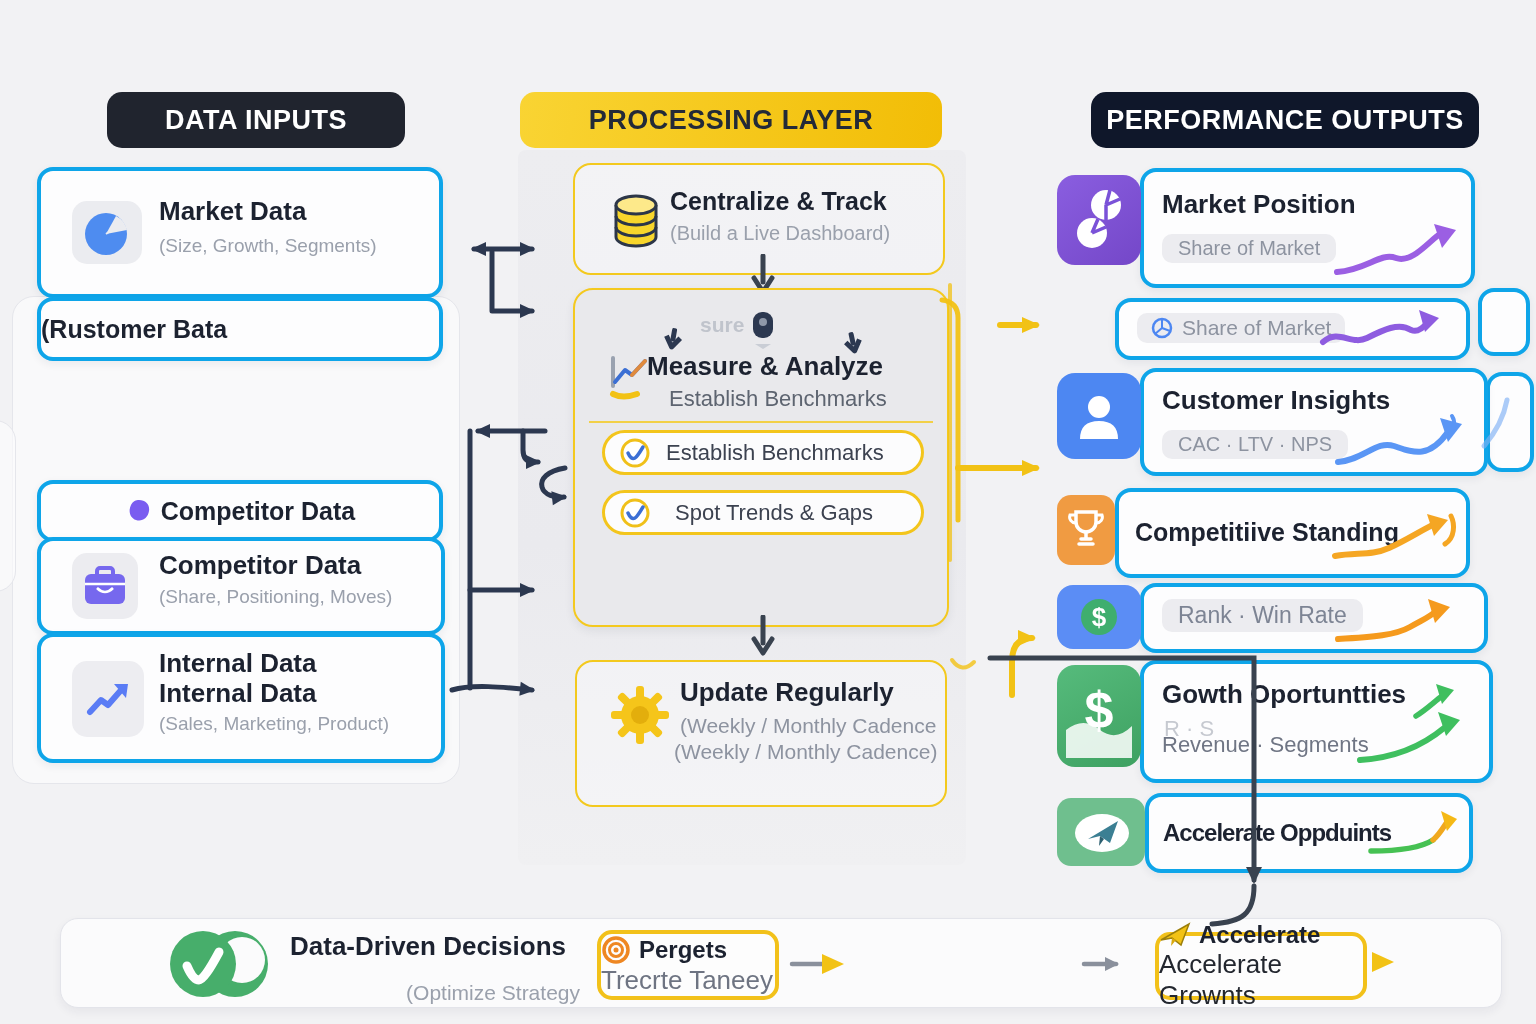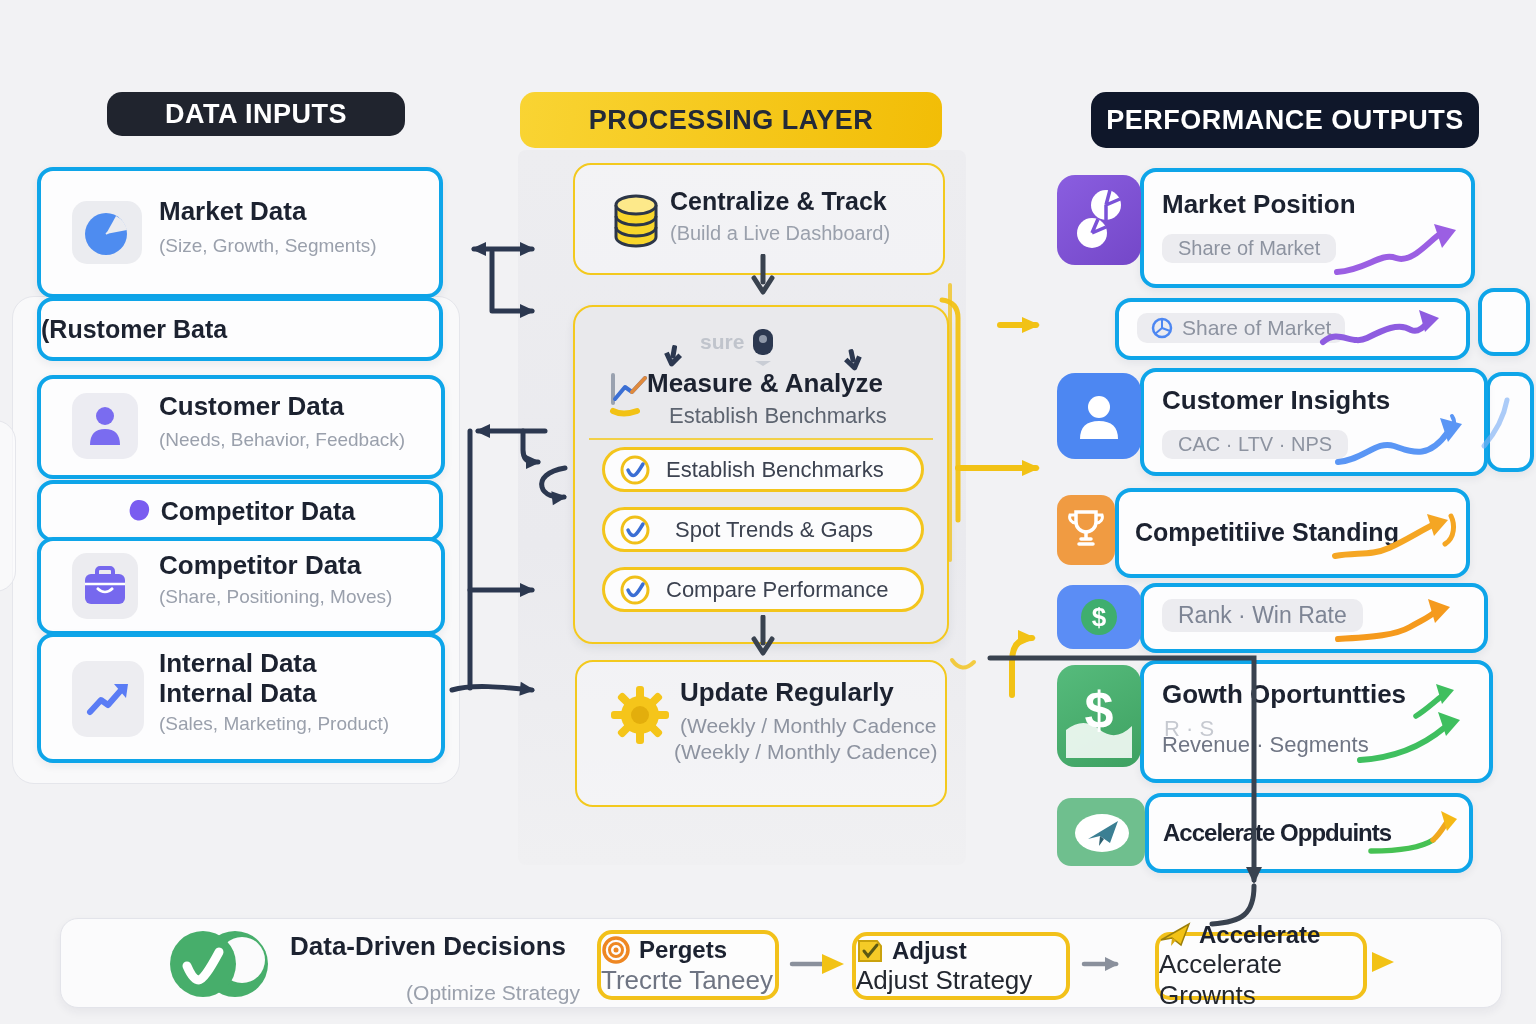--- a/index.html
+++ b/index.html
@@ -22,21 +22,21 @@
 </head>
 <body>
 
 <div id="canvas">
 
   <div class="abs" style="left:518px;top:150px;width:448px;height:715px;background:linear-gradient(180deg,#ededf0 0%,#eaeaee 55%,#f0f0f2 100%);border-radius:8px;"></div>
 
   <div class="abs ghostcard" style="left:12px;top:296px;width:446px;height:486px;"></div>
   <div class="abs ghostcard" style="left:-26px;top:420px;width:40px;height:170px;"></div>
 
-  <div class="abs hdr" style="left:107px;top:92px;width:298px;height:44px;background:#20242e;color:#ffffff;">
+  <div class="abs hdr" style="left:107px;top:92px;width:298px;height:56px;background:#20242e;color:#ffffff;">
     <span>DATA INPUTS</span>
   </div>
 
   <div class="abs card" style="left:37px;top:167px;width:398px;height:123px;">
     <div class="abs tile" style="left:31px;top:30px;width:70px;height:63px;background:#ebecf0;">
       <span>
         <svg width="50" height="50" viewBox="0 0 50 50">
             <circle cx="24" cy="26" r="21" fill="#4e8cf0"></circle>
             <path d="M24,26 L45,22 A21,21 0 0 0 34,8 Z" fill="#ebecf0"></path>
             <path d="M24,26 L41,14" stroke="#ebecf0" stroke-width="2"></path>
@@ -46,34 +46,20 @@
     <div class="abs" style="left:118px;top:26px;">
       <div class="title">Market Data</div>
       <div class="sub" style="margin-top:8px;">(Size, Growth, Segments)</div>
     </div>
   </div>
 
   <div class="abs card" style="left:37px;top:297px;width:398px;height:56px;display:flex;align-items:center;justify-content:flex-start;">
     <span class="title" style="font-size:25px;">(Rustomer Bata</span>
   </div>
 
-  <div class="abs card" style="left:37px;top:375px;width:400px;height:96px;">
-    <div class="abs tile" style="left:31px;top:14px;width:66px;height:66px;background:#ececf2;">
-      <span>
-        <svg width="46" height="46" viewBox="0 0 46 46">
-            <circle cx="23" cy="13" r="9" fill="#7a6cf0"></circle>
-            <path d="M8,42 q0,-16 15,-16 q15,0 15,16 Z" fill="#7a6cf0"></path>
-          </svg>
-      </span>
-    </div>
-    <div class="abs" style="left:118px;top:13px;">
-      <div class="title">Customer Data</div>
-      <div class="sub" style="margin-top:7px;">(Needs, Behavior, Feedback)</div>
-    </div>
-  </div>
 
   <div class="abs card" style="left:37px;top:480px;width:398px;height:54px;display:flex;align-items:center;justify-content:center;gap:8px;">
     <span>
       <svg width="28" height="28" viewBox="0 0 28 28">
           <path d="M14,3 C21,3 25,8 24,14 C23,21 17,25 11,23 C5,21 3,14 6,8 C8,4 11,3 14,3 Z" fill="#7a5cf0"></path>
         </svg>
     </span>
     <span class="title" style="font-size:25px;">Competitor Data</span>
   </div>
 
@@ -128,21 +114,21 @@
     </div>
   </div>
 
   <div class="abs" style="left:750px;top:254px;">
     <svg width="26" height="42" viewBox="0 0 26 42">
         <path d="M13,2 V28" stroke="#39424f" stroke-width="5" stroke-linecap="round"></path>
         <path d="M4,24 L13,38 L22,24" stroke="#39424f" stroke-width="5" fill="none" stroke-linecap="round" stroke-linejoin="round"></path>
       </svg>
   </div>
 
-  <div class="abs" style="left:573px;top:305px;width:372px;height:335px;background:#e9e9ec;border:2px solid #f4c91f;border-radius:20px;box-shadow:0 4px 10px rgba(40,45,70,.08);">
+  <div class="abs" style="left:573px;top:288px;width:372px;height:335px;background:#e9e9ec;border:2px solid #f4c91f;border-radius:20px;box-shadow:0 4px 10px rgba(40,45,70,.08);">
     <div class="abs" style="left:125px;top:23px;font-weight:700;font-size:21px;color:#c0c4cc;">sure</div>
     <div class="abs" style="left:176px;top:20px;">
       <svg width="24" height="40" viewBox="0 0 24 40">
           <rect x="2" y="2" width="20" height="26" rx="9" fill="#2c3850"></rect>
           <circle cx="12" cy="12" r="4" fill="#8f98a8"></circle>
           <path d="M4,34 L12,39 L20,34" fill="#c9cdd5"></path>
         </svg>
     </div>
     <div class="abs" style="left:88px;top:38px;transform:rotate(10deg);">
       <svg width="20" height="22" viewBox="0 0 20 22">
@@ -178,29 +164,20 @@
       <span>Establish Benchmarks</span>
     </div>
     <div class="chk" style="left:27px;top:200px;width:322px;gap:24px;">
       <span>
         <svg width="32" height="32" viewBox="0 0 32 32">
             <circle cx="16" cy="16" r="13" fill="#ffffff" stroke="#f0c019" stroke-width="3"></circle>
             <path d="M9,16 q3,7 7,5 q2,-1 8,-11" stroke="#3b6fd4" stroke-width="3.5" fill="none" stroke-linecap="round"></path>
           </svg>
       </span>
       <span>Spot Trends &amp; Gaps</span>
-    </div>
-    <div class="chk" style="left:27px;top:260px;width:322px;">
-      <span>
-        <svg width="32" height="32" viewBox="0 0 32 32">
-            <circle cx="16" cy="16" r="13" fill="#ffffff" stroke="#f0c019" stroke-width="3"></circle>
-            <path d="M9,16 q3,7 7,5 q2,-1 8,-11" stroke="#3b6fd4" stroke-width="3.5" fill="none" stroke-linecap="round"></path>
-          </svg>
-      </span>
-      <span>Compare Performance</span>
     </div>
   </div>
 
   <div class="abs" style="left:750px;top:615px;">
     <svg width="26" height="42" viewBox="0 0 26 42">
         <path d="M13,2 V28" stroke="#39424f" stroke-width="5" stroke-linecap="round"></path>
         <path d="M4,24 L13,38 L22,24" stroke="#39424f" stroke-width="5" fill="none" stroke-linecap="round" stroke-linejoin="round"></path>
       </svg>
   </div>
 
@@ -396,32 +373,20 @@
             <circle cx="15" cy="15" r="12" fill="none" stroke="#ee8722" stroke-width="3.5"></circle>
             <circle cx="15" cy="15" r="6.5" fill="none" stroke="#ee8722" stroke-width="3"></circle>
             <circle cx="15" cy="15" r="2.5" fill="#ee8722"></circle>
           </svg>
       </span>
       <span>Pergets</span>
     </div>
     <div class="s" style="color:#6e7482;">Trecrte Taneey</div>
   </div>
 
-  <div class="fbox" style="left:852px;top:932px;width:218px;height:68px;">
-    <div class="t">
-      <span>
-        <svg width="28" height="28" viewBox="0 0 28 28">
-            <path d="M3,4 h18 l4,5 v15 h-22 Z" fill="#f5cb27" stroke="#caa20d" stroke-width="2"></path>
-            <path d="M8,14 l4,5 l9,-11" stroke="#5c5a14" stroke-width="3" fill="none" stroke-linecap="round"></path>
-          </svg>
-      </span>
-      <span>Adjust</span>
-    </div>
-    <div class="s" style="color:#23272f;">Adjust Strategy</div>
-  </div>
 
   <div class="fbox" style="left:1155px;top:932px;width:212px;height:68px;">
     <div class="t">
       <span>
         <svg width="32" height="26" viewBox="0 0 32 26">
             <polygon points="2,18 30,2 22,23 13,16" fill="#f2c215" stroke="#9c7f0a" stroke-width="1.5"></polygon>
             <path d="M13,16 L12,24 L17,18" fill="#d8a90e"></path>
           </svg>
       </span>
       <span>Accelerate</span>

